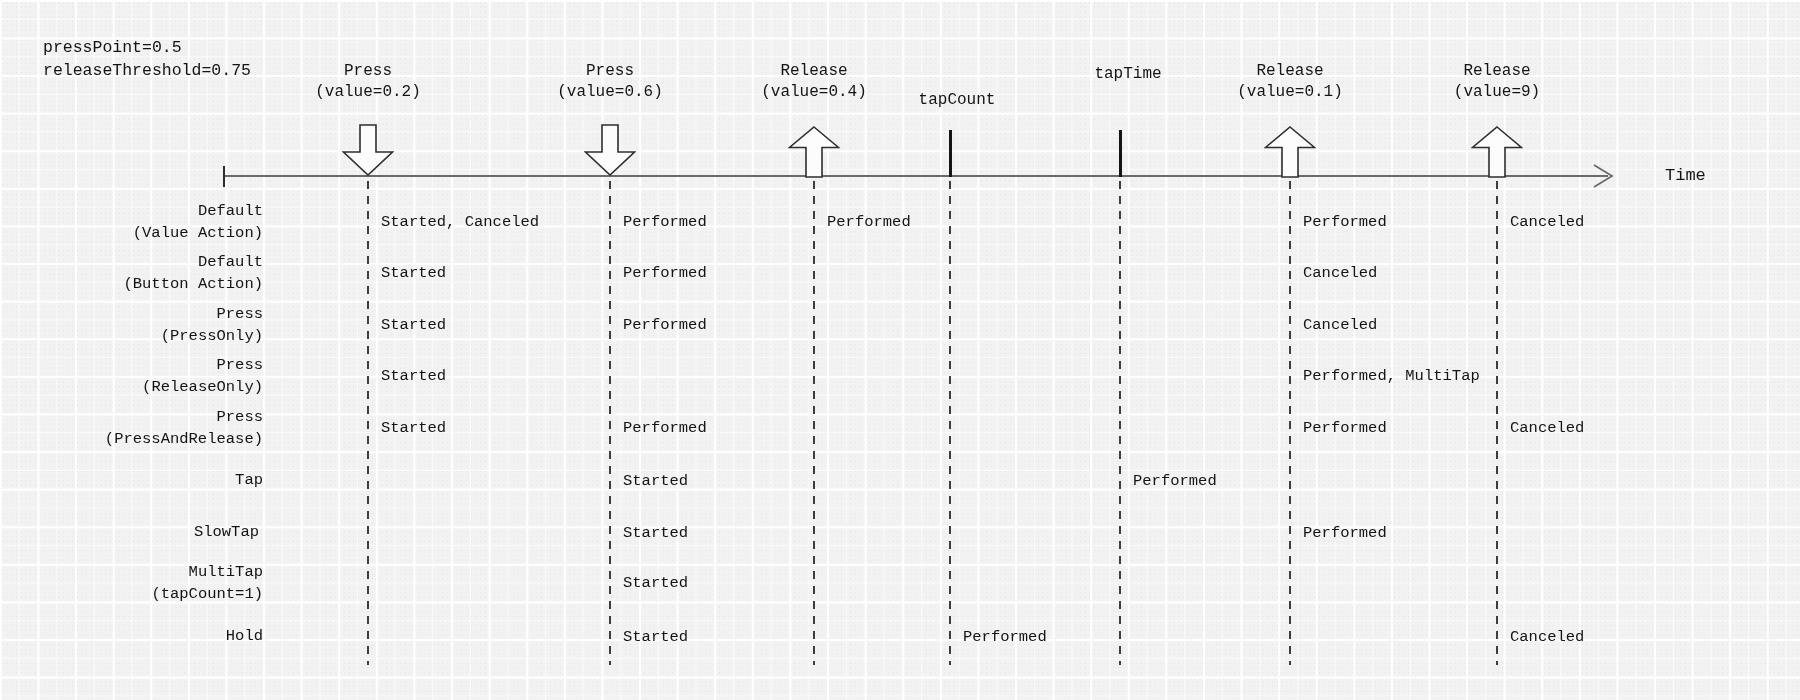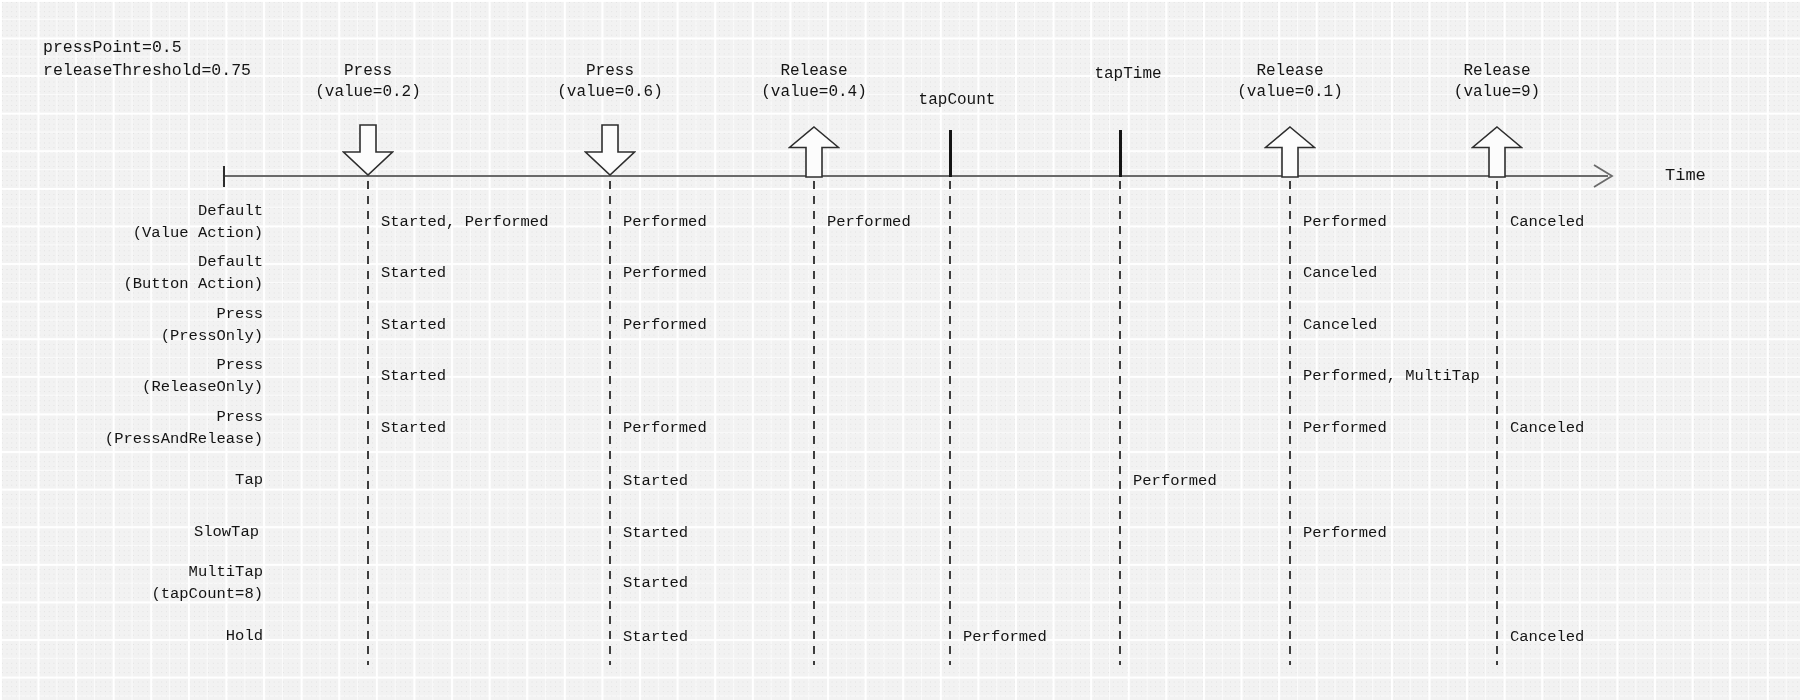--- a/index.html
+++ b/index.html
@@ -96,21 +96,21 @@
         <div>(value=9)</div>
       </div>
       <div class="marker" style="left: 1471px; top: 126px;"><svg width="52" height="52" viewBox="0 0 52 52">
           <polygon points="26,1 50.5,21.5 34,21.5 34,51 18,51 18,21.5 1.5,21.5" fill="#fcfcfc" stroke="#2e2e2e" stroke-width="1.6"></polygon>
         </svg></div>
       <div class="dashed" style="left: 1496px; top: 181px; height: 484px;"></div>
       <div class="row-label" style="left: 33px; top: 222px;">
         <div>Default</div>
         <div>(Value Action)</div>
       </div>
-      <div class="cell" style="left: 381px; top: 222px;">Started, Performed</div>
+      <div class="cell" style="left: 381px; top: 222px;">Started, Canceled</div>
       <div class="cell" style="left: 623px; top: 222px;">Performed</div>
       <div class="cell" style="left: 827px; top: 222px;">Performed</div>
       <div class="cell" style="left: 1303px; top: 222px;">Performed</div>
       <div class="cell" style="left: 1510px; top: 222px;">Canceled</div>
       <div class="row-label" style="left: 33px; top: 273px;">
         <div>Default</div>
         <div>(Button Action)</div>
       </div>
       <div class="cell" style="left: 381px; top: 273px;">Started</div>
       <div class="cell" style="left: 623px; top: 273px;">Performed</div>
@@ -141,21 +141,21 @@
       </div>
       <div class="cell" style="left: 623px; top: 481px;">Started</div>
       <div class="cell" style="left: 1133px; top: 481px;">Performed</div>
       <div class="row-label" style="left: 29px; top: 533px;">
         <div>SlowTap</div>
       </div>
       <div class="cell" style="left: 623px; top: 533px;">Started</div>
       <div class="cell" style="left: 1303px; top: 533px;">Performed</div>
       <div class="row-label" style="left: 33px; top: 583px;">
         <div>MultiTap</div>
-        <div>(tapCount=8)</div>
+        <div>(tapCount=1)</div>
       </div>
       <div class="cell" style="left: 623px; top: 583px;">Started</div>
       <div class="row-label" style="left: 33px; top: 637px;">
         <div>Hold</div>
       </div>
       <div class="cell" style="left: 623px; top: 637px;">Started</div>
       <div class="cell" style="left: 963px; top: 637px;">Performed</div>
       <div class="cell" style="left: 1510px; top: 637px;">Canceled</div>
     </div>
 

